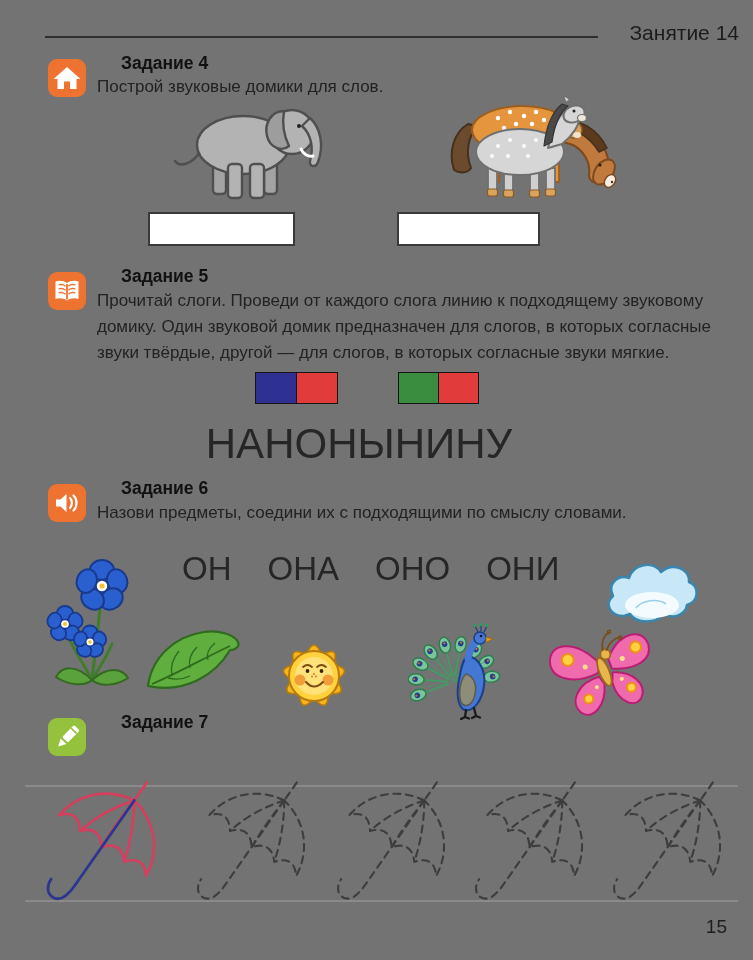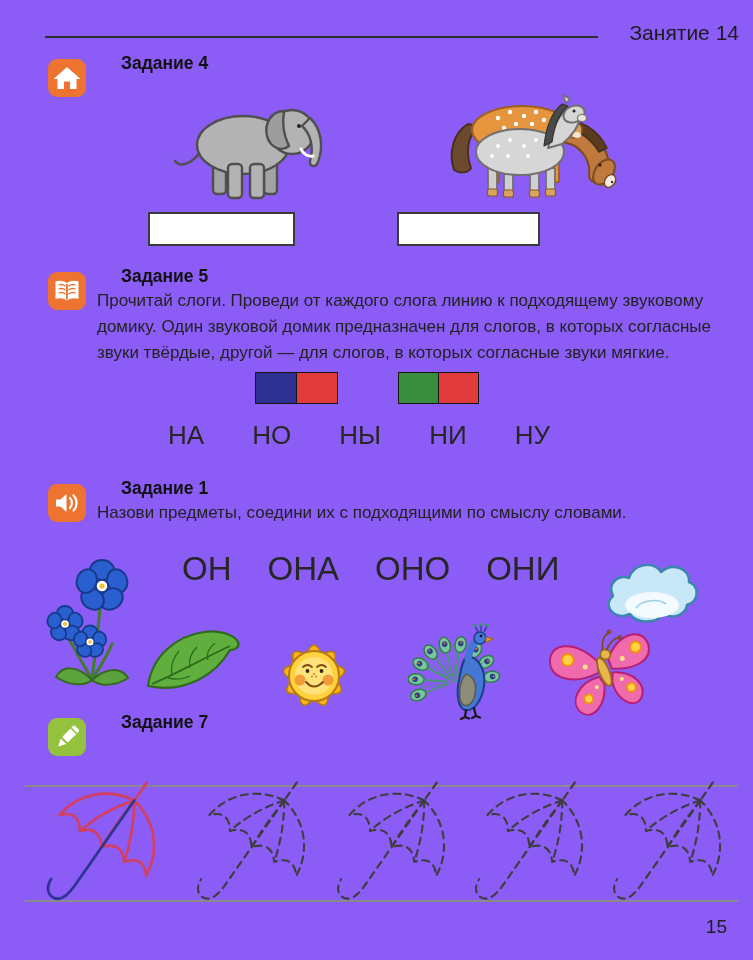--- a/index.html
+++ b/index.html
@@ -1,33 +1,33 @@
 <!DOCTYPE html>
 <html><head>
 <meta charset="utf-8">
 <style>
   html,body{margin:0;padding:0;background:#e8e8e8;}
   .page{
     position:relative;width:753px;height:960px;margin:0 auto;
-    background:#8b5cf6;overflow:hidden;
+    background:#737373;overflow:hidden;
     font-family:"Liberation Sans","DejaVu Sans",sans-serif;color:#232323;
   }
   .abs{position:absolute;}
   .hrule{left:45px;top:36px;width:553px;height:2px;background:#2e2e2e;}
   .header-label{top:21px;right:14px;font-size:21px;color:#1c1c1c;}
   .task-icon{width:38px;height:38px;border-radius:9px;display:flex;align-items:center;justify-content:center;}
   .task-icon.orange{background:#ee7230;}
   .task-icon.green{background:#95c23d;}
   .task-title{font-size:17.5px;font-weight:bold;color:#111;margin-left:24px;}
   .task-text{font-size:17px;line-height:26px;color:#222;}
   .answer-box{border:2px solid #3a3a3a;background:#fff;}
   .sound-house{display:flex;}
   .sound-house .half{width:40px;height:30px;border:1.5px solid #151515;}
   .sound-house .half+.half{margin-left:-1.5px;}
-  .syllable-row{display:flex;justify-content:space-between;font-size:26px;color:#262626;}
+  .syllable-row{display:flex;justify-content:center;font-size:42px;color:#262626;}
   .word-row{display:flex;justify-content:space-between;font-size:33px;color:#262626;gap:36px;}
   .watermark{
     left:28px;top:446px;width:706px;text-align:center;white-space:nowrap;
     font-size:54px;font-weight:bold;letter-spacing:1px;color:#fdfdfd;
     -webkit-text-stroke:1px #d7d7d7;
     text-shadow:0 2px 0 #d0d0d0,2px 0 0 #dcdcdc,-2px 0 0 #dcdcdc,0 -1px 0 #e3e3e3,0 4px 6px rgba(90,90,90,.18);
     z-index:30;pointer-events:none;
   }
   .guide-line{left:25px;width:713px;height:2px;background:#8a8a8a;}
   svg.umb{position:absolute;top:780px;width:114px;height:122px;overflow:visible;}
@@ -59,20 +59,21 @@
   <div class="abs hrule"></div>
   <div class="abs header-label">Занятие 14</div>
 
   <div class="abs task-icon orange" style="left:48px;top:59px">
     <svg width="36" height="36" viewBox="0 0 36 36">
       <path d="M18 7 L31.5 19 H27.5 V29 H8.5 V19 H4.5 Z" fill="#fff"></path>
       <rect x="15" y="21.5" width="6" height="7.5" fill="#ee7230"></rect>
     </svg>
   </div>
   <div class="abs task-title" style="left:97px;top:53px">Задание 4</div>
+  <div class="abs task-text" style="left:97px;top:74px;width:620px">Построй звуковые домики для слов.</div>
 
   <svg class="abs" style="left:168px;top:96px" width="168" height="106" viewBox="0 0 168 106">
     <g stroke="#4f4f4f" stroke-width="2.4" stroke-linecap="round" stroke-linejoin="round">
       <path d="M32 56 C24 68 12 72 7 65" fill="none"></path>
       <rect x="45" y="64" width="13" height="34" rx="4" fill="#a3a3a3"></rect>
       <rect x="96" y="64" width="13" height="34" rx="4" fill="#a3a3a3"></rect>
       <ellipse cx="75" cy="49" rx="46" ry="29" fill="#b3b3b3"></ellipse>
       <rect x="60" y="68" width="14" height="34" rx="4" fill="#b3b3b3"></rect>
       <rect x="82" y="68" width="14" height="34" rx="4" fill="#b3b3b3"></rect>
       <circle cx="124" cy="36" r="22" fill="#b3b3b3"></circle>
@@ -169,21 +170,21 @@
   </div>
 
 
   <div class="abs task-icon orange" style="left:48px;top:484px">
     <svg width="36" height="36" viewBox="0 0 36 36">
       <path d="M7 14.5 V21.5 H11.5 L17.5 27 V9 L11.5 14.5 Z" fill="#fff"></path>
       <path d="M21 13 C23.5 15.2 23.5 20.8 21 23" stroke="#fff" stroke-width="2.2" fill="none" stroke-linecap="round"></path>
       <path d="M24.5 10.5 C28.5 14 28.5 22 24.5 25.5" stroke="#fff" stroke-width="2.2" fill="none" stroke-linecap="round"></path>
     </svg>
   </div>
-  <div class="abs task-title" style="left:97px;top:478px">Задание 1</div>
+  <div class="abs task-title" style="left:97px;top:478px">Задание 6</div>
   <div class="abs task-text" style="left:97px;top:500px;width:620px">Назови предметы, соедини их с подходящими по смыслу словами.</div>
 
   <div class="abs word-row" style="left:182px;top:550px;width:372px">
     <span>ОН</span>
     <span>ОНА</span>
     <span>ОНО</span>
     <span>ОНИ</span>
   </div>
 
   <svg class="abs" style="left:46px;top:546px" width="94" height="146" viewBox="0 0 94 146">

